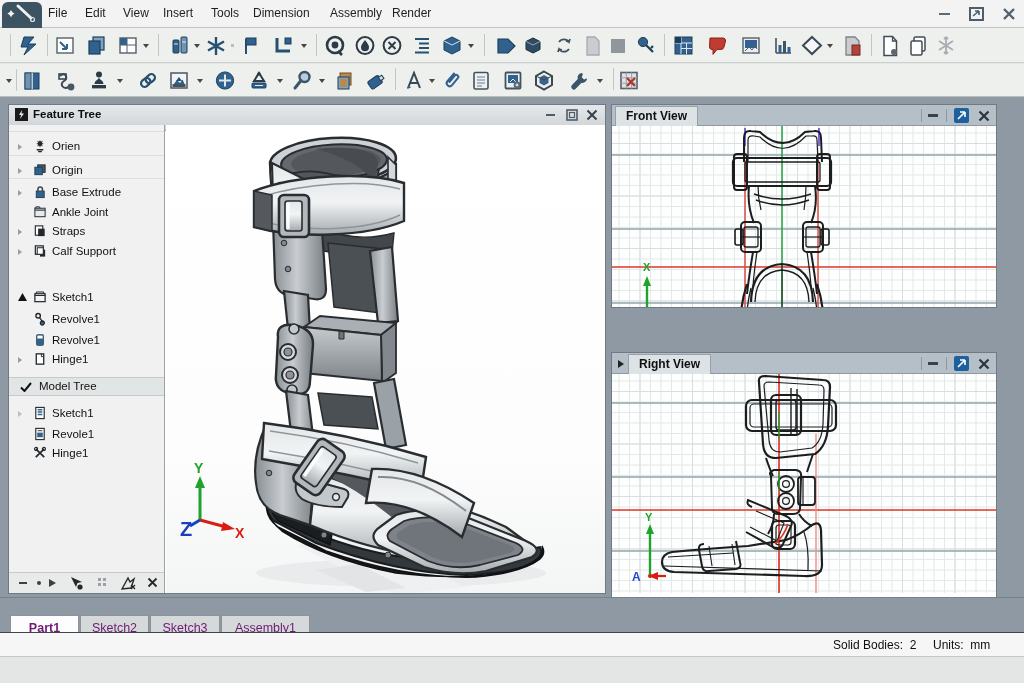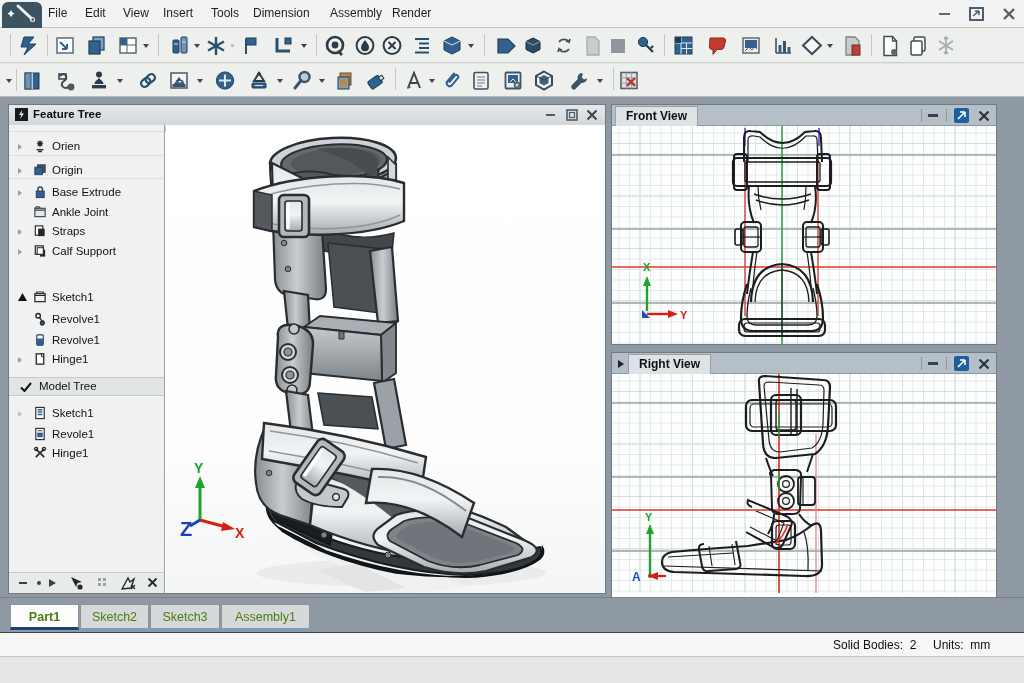--- a/index.html
+++ b/index.html
@@ -33,29 +33,29 @@
 
   .trow { position:absolute; left:0; width:156px; height:20px; font-size:11.5px; color:#111; }
   .trow .lbl { position:absolute; left:43px; top:3px; }
   .trow .arr { position:absolute; left:9px; top:7px; width:0; height:0; border-top:3.5px solid transparent; border-bottom:3.5px solid transparent; border-left:4px solid #9aa0a0; }
   .trow .ticon { position:absolute; left:24px; top:2px; width:14px; height:14px; }
   .tsec { position:absolute; left:0; width:155px; height:19px; background:#e2e5e5; border-top:1px solid #c6cac9; border-bottom:1px solid #c6cac9; font-size:11.5px; color:#111; }
   .tsep { position:absolute; left:0; width:155px; height:1px; background:#dcdfde; }
   .ttools { position:absolute; left:0; bottom:0; width:155px; height:21px; background:#e9ebea; border-top:1px solid #c6cac9; }
 
   
-  .fwin { left:611px; top:7px; width:386px; height:241px; }
+  .fwin { left:611px; top:7px; width:386px; height:204px; }
   .rwin { left:611px; top:255px; width:386px; height:292px; }
   .rhead { position:absolute; left:0; top:0; right:0; height:21px; background:#b4bfc7; border-bottom:1px solid #8f99a0; }
   .rtab  { position:absolute; left:3px; top:1px; height:20px; background:#dde2e4; border:1px solid #98a1a7; border-bottom:none; font-size:12px; font-weight:bold; color:#0d0f11; padding:0 10px; line-height:19px; }
   .rbtns { position:absolute; right:6px; top:2px; height:17px; display:flex; align-items:center; }
 
   
   .tabbar { position:absolute; left:0; top:597px; width:1024px; height:35px; background:#8e99a4; border-top:1px solid #77828c; }
-  .btab { position:absolute; top:6px; height:26px; font-size:12.5px; line-height:24px; text-align:center; background:#d5d9da; color:#4d7c0f; border:1px solid #8b949c; border-bottom:2px solid #7d9cc3; }
+  .btab { position:absolute; top:17px; height:26px; font-size:12.5px; line-height:24px; text-align:center; background:#d5d9da; color:#701a75; border:1px solid #8b949c; border-bottom:2px solid #7d9cc3; }
   .btab.active { background:#fdfdfd; font-weight:bold; border-bottom:3px solid #1b4079; }
 
   .statusrow { position:absolute; left:0; top:632px; width:1024px; height:24px; background:#f5f6f5; border-top:1px solid #40454b; font-size:12px; color:#0c0e10; }
   .bstrip { position:absolute; left:0; top:656px; width:1024px; height:27px; background:#e3e6e5; border-top:1px solid #c3c8c7; }
 </style>
 </head>
 <body>
 
 <div class="menubar">
   <svg class="abs" style="left:0;top:0" width="44" height="28" viewBox="0 0 44 28">

